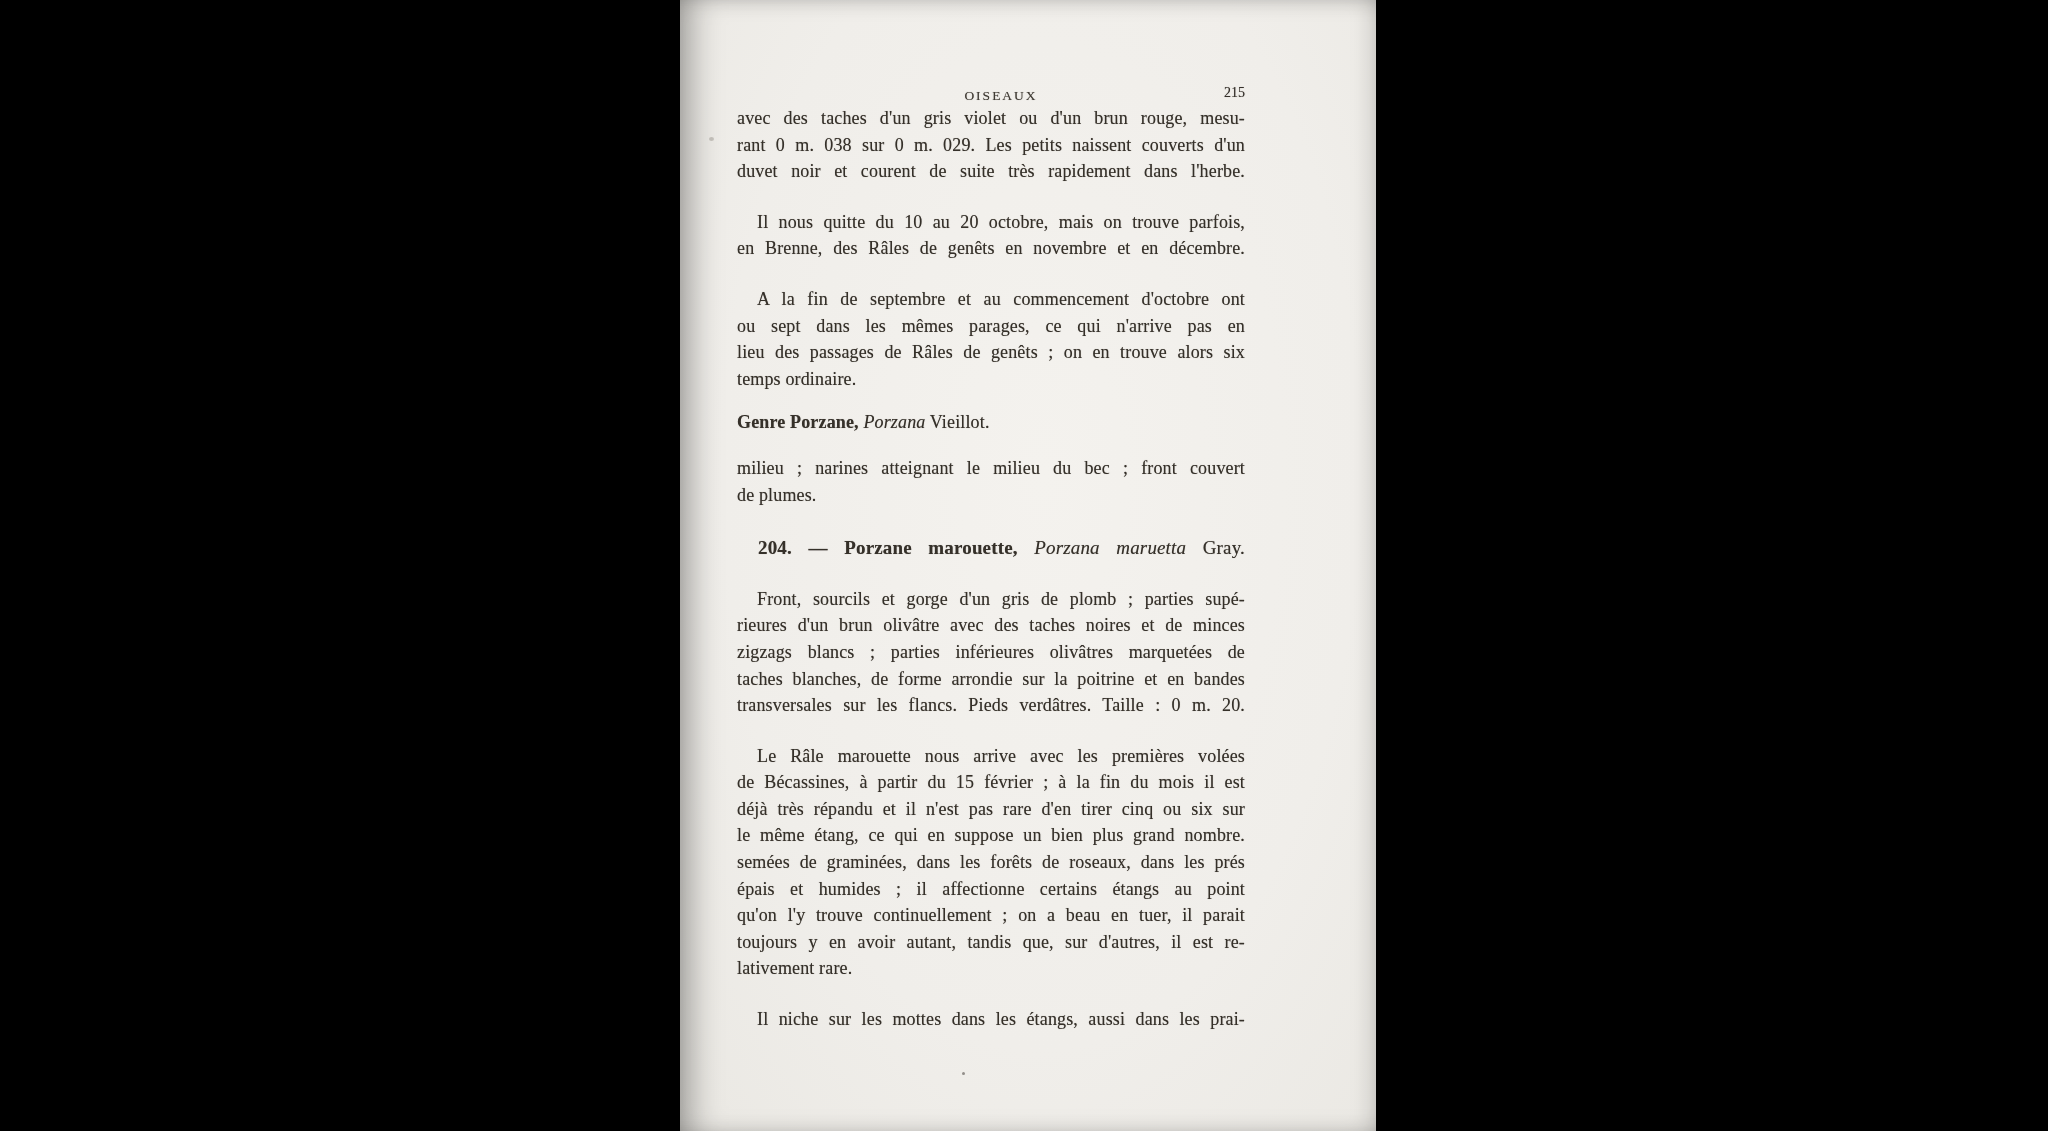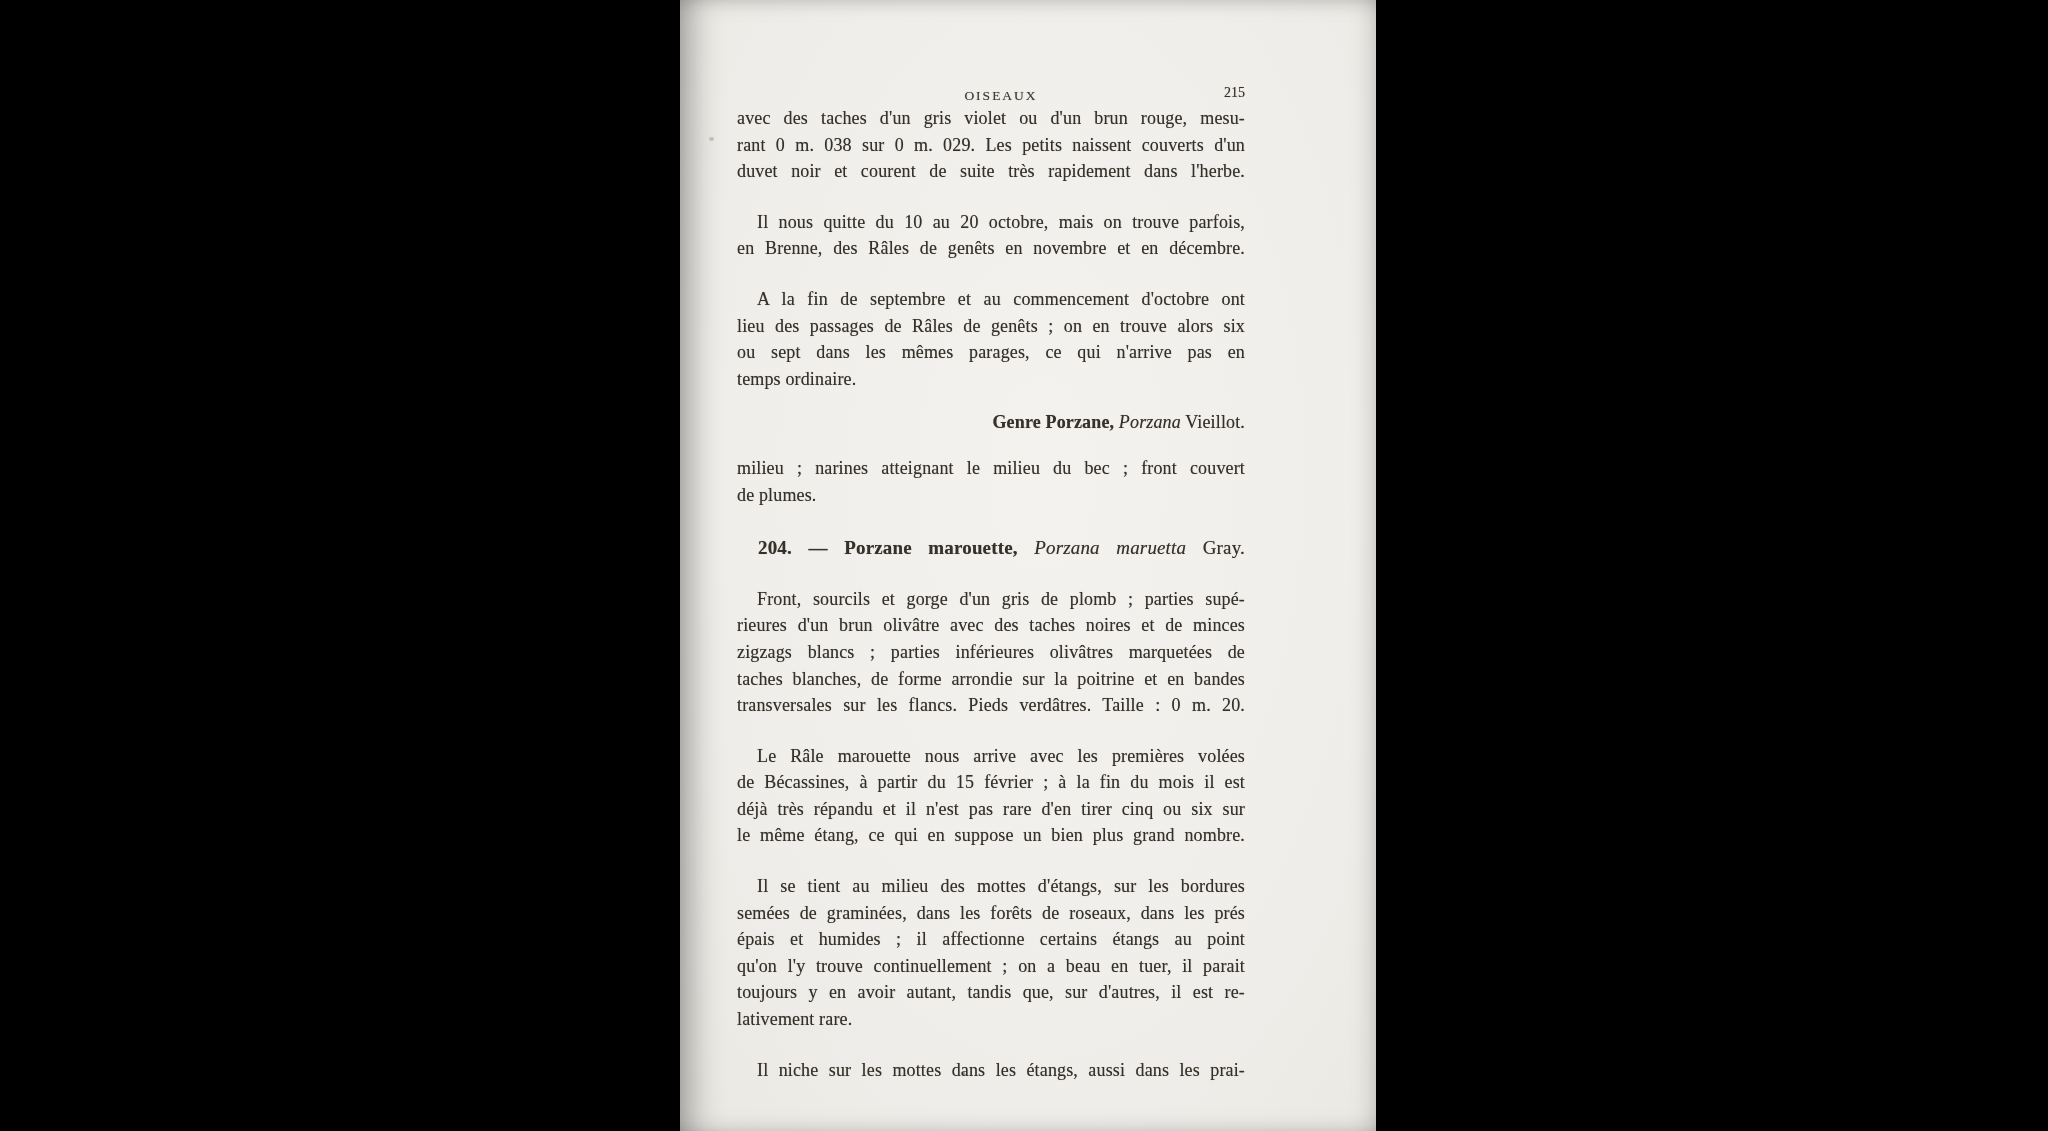--- a/index.html
+++ b/index.html
@@ -63,21 +63,21 @@
     text-align: justify;
     text-align-last: justify;
     white-space: normal;
   }
   .line.last { text-align-last: left; }
   .line.indent { text-indent: 20px; margin-top: 24px; }
   .genus-heading {
     margin: 17px 0 19px 0;
     height: 26.6px;
     line-height: 26.6px;
-    text-align: right;
+    text-align: left;
     font-size: 18px;
   }
   .species-heading {
     margin-top: 27px;
     height: 26.6px;
     line-height: 26.6px;
     font-size: 19px;
     text-indent: 21px;
     text-align: justify;
     text-align-last: justify;
@@ -109,37 +109,36 @@
       <span class="running-title">OISEAUX</span>
       <span class="page-number">215</span>
     </div>
     <div class="text-col" id="text-col">
         <div class="line">avec des taches d'un gris violet ou d'un brun rouge, mesu-</div>
         <div class="line">rant 0 m. 038 sur 0 m. 029. Les petits naissent couverts d'un</div>
         <div class="line">duvet noir et courent de suite très rapidement dans l'herbe.</div>
         <div class="line indent">Il nous quitte du 10 au 20 octobre, mais on trouve parfois,</div>
         <div class="line">en Brenne, des Râles de genêts en novembre et en décembre.</div>
         <div class="line indent">A la fin de septembre et au commencement d'octobre ont</div>
+        <div class="line">ou sept dans les mêmes parages, ce qui n'arrive pas en</div>
         <div class="line">lieu des passages de Râles de genêts ; on en trouve alors six</div>
-        <div class="line">ou sept dans les mêmes parages, ce qui n'arrive pas en</div>
         <div class="line last">temps ordinaire.</div>
         <div class="genus-heading"><span class="bold">Genre Porzane, </span><span class="italic">Porzana</span><span class="roman"> Vieillot.</span></div>
         <div class="line">milieu ; narines atteignant le milieu du bec ; front couvert</div>
         <div class="line last">de plumes.</div>
         <div class="species-heading"><span class="bold">204. — Porzane marouette, </span><span class="italic">Porzana maruetta</span><span class="roman"> Gray.</span></div>
         <div class="line indent">Front, sourcils et gorge d'un gris de plomb ; parties supé-</div>
         <div class="line">rieures d'un brun olivâtre avec des taches noires et de minces</div>
         <div class="line">zigzags blancs ; parties inférieures olivâtres marquetées de</div>
         <div class="line">taches blanches, de forme arrondie sur la poitrine et en bandes</div>
         <div class="line">transversales sur les flancs. Pieds verdâtres. Taille : 0 m. 20.</div>
         <div class="line indent">Le Râle marouette nous arrive avec les premières volées</div>
         <div class="line">de Bécassines, à partir du 15 février ; à la fin du mois il est</div>
         <div class="line">déjà très répandu et il n'est pas rare d'en tirer cinq ou six sur</div>
         <div class="line">le même étang, ce qui en suppose un bien plus grand nombre.</div>
-        <div class="line indent">Il se tient au milieu des mottes d'étangs, sur les bordures</div>
         <div class="line">semées de graminées, dans les forêts de roseaux, dans les prés</div>
         <div class="line">épais et humides ; il affectionne certains étangs au point</div>
         <div class="line">qu'on l'y trouve continuellement ; on a beau en tuer, il parait</div>
         <div class="line">toujours y en avoir autant, tandis que, sur d'autres, il est re-</div>
         <div class="line last">lativement rare.</div>
         <div class="line indent">Il niche sur les mottes dans les étangs, aussi dans les prai-</div>
       </div>
     <div class="smudge"></div>
     <div class="speck"></div>
   </div>

